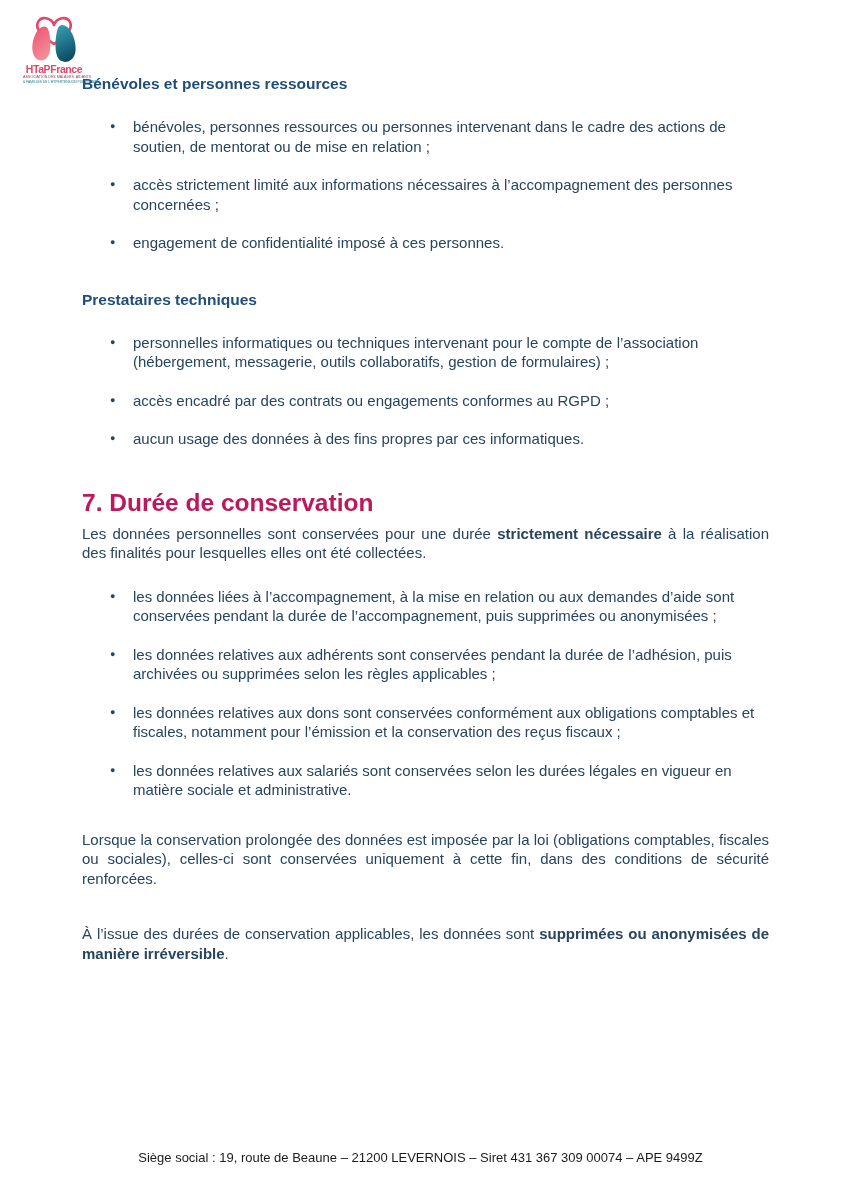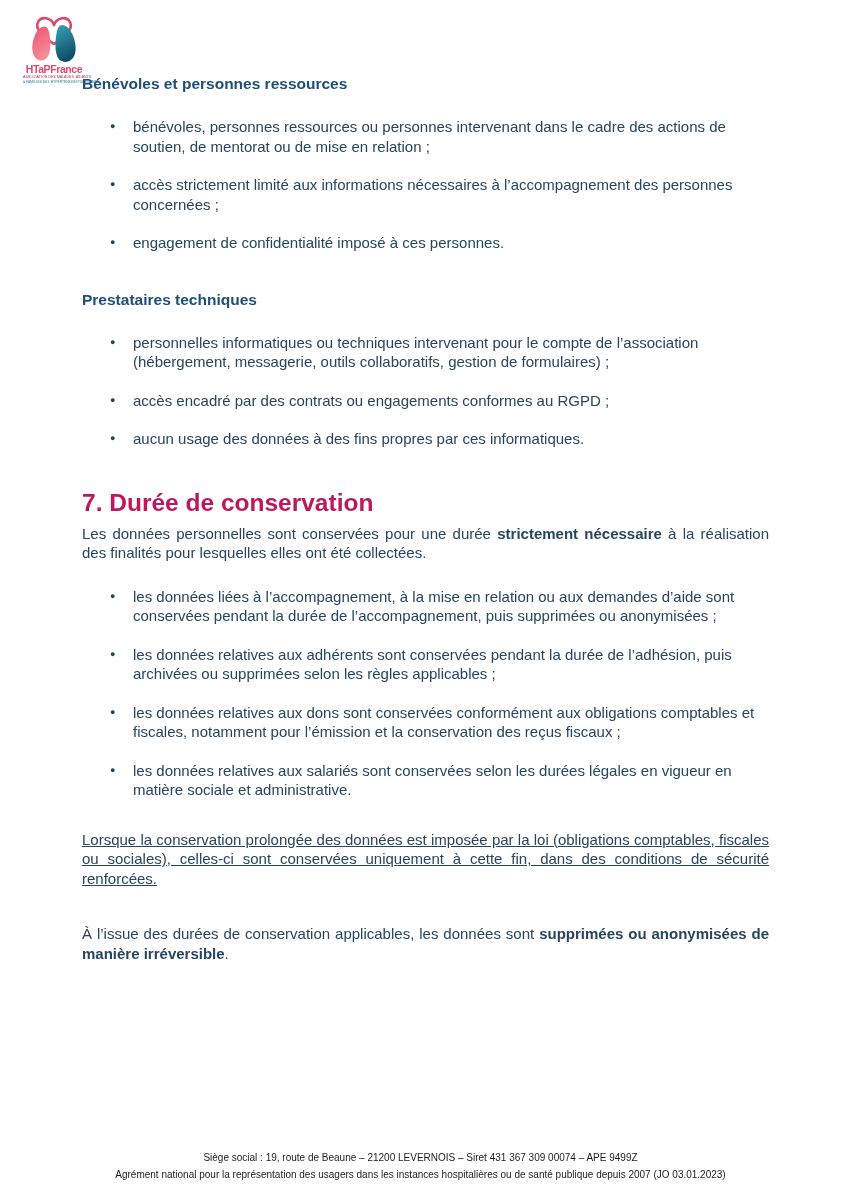--- a/index.html
+++ b/index.html
@@ -39,29 +39,29 @@
   ul.bullets li:last-child { margin-bottom:0; }
   .dot {
     flex:none; width:23px; margin-left:28px;
     font-size:9px; line-height:19.5px; color:#27455f;
   }
   .li-text { flex:1; }
   p.para { margin:0; text-align:justify; }
   p.no-sale   { margin-top:31px; }
   p.intro     { margin-top:7px; }
   p.subtitle  { margin-top:17px; text-align:left; }
-  p.legal     { margin-top:30px;text-decoration:underline; }
+  p.legal     { margin-top:30px; }
   p.deletion  { margin-top:36px; }
   .b { font-weight:700; }
 
   
   .footer {
     position:absolute; left:0; top:1149px; width:841px;
     text-align:center; color:#1c1c1c;
-    font-size:10px; line-height:17px;
+    font-size:13px; line-height:17px;
   }
 </style>
 </head>
 <body>
 
 <div class="page">
 
   <div class="logo">
     <svg width="62" height="50" viewBox="0 0 60 50">
       <defs>
@@ -145,16 +145,15 @@
     </ul>
 
     <p class="para legal">Lorsque la conservation prolongée des données est imposée par la loi (obligations comptables, fiscales ou sociales), celles-ci sont conservées uniquement à cette fin, dans des conditions de sécurité renforcées.</p>
 
     <p class="para deletion"><span>À l’issue des durées de conservation applicables, les données sont </span><span class="b">supprimées ou anonymisées de manière irréversible</span><span>.</span></p>
 
   </div>
 
   <div class="footer">
     <div>Siège social : 19, route de Beaune – 21200 LEVERNOIS – Siret 431 367 309 00074 – APE 9499Z</div>
-    <div>Agrément national pour la représentation des usagers dans les instances hospitalières ou de santé publique depuis 2007 (JO 03.01.2023)</div>
   </div>
 
 </div>
 
 </body></html>

